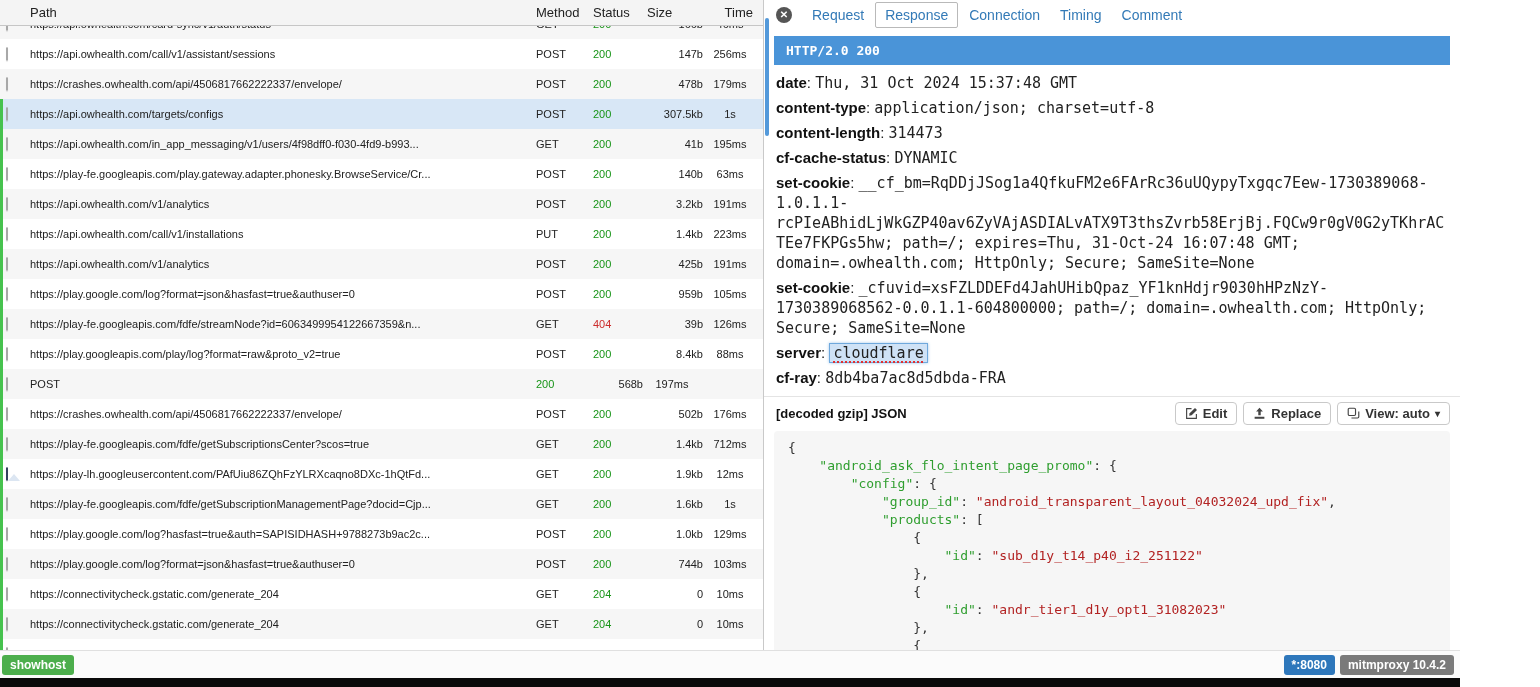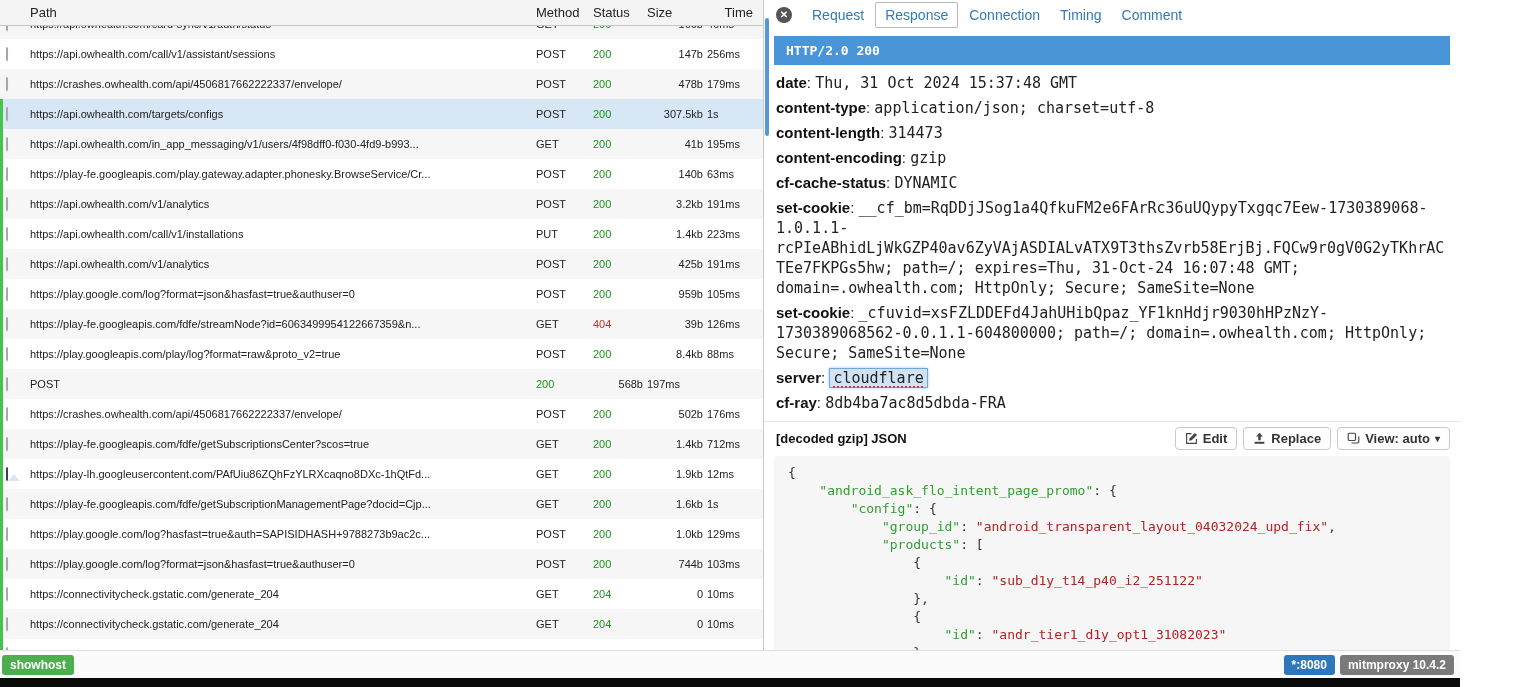--- a/index.html
+++ b/index.html
@@ -38,21 +38,21 @@
   .ficon.img { border:1px solid #33425e; border-radius:2px; height:13px;
     background:linear-gradient(135deg,#2e4a7a 0%,#5d82b6 55%,#9fb8d8 100%);
     position:relative; overflow:hidden; }
   .ficon.img::after { content:""; position:absolute; left:1px; bottom:-1px;
     border-left:6px solid transparent; border-right:6px solid transparent;
     border-bottom:7px solid #dce6f2; }
   .fpath { overflow:hidden; white-space:nowrap; padding-right:6px; }
   .fstatus.ok  { color:var(--ok,#179417); }
   .fstatus.err { color:var(--err,#cc2d2d); }
   .fsize { text-align:right; padding-right:4px; }
-  .ftime { text-align:left; padding-right:10px; }
+  .ftime { text-align:center; padding-right:10px; }
   .edge-strip { position:absolute; left:0; top:99px; width:3px; height:552px;
     background:var(--edge,#46c24e); }
 
   
   .detail { flex:1; position:relative; overflow:hidden; background:#fff; }
   .dthumb { position:absolute; left:1px; top:18px; width:4px; height:118px;
     border-radius:2px; background:var(--accent,#4a94d8); opacity:.95; }
   .tabs { height:30px; display:flex; align-items:center; gap:20px;
     padding-left:12px; font-size:14px; color:var(--link,#337ab7); }
   .close-btn { width:16px; height:16px; border-radius:50%; background:#555;
@@ -305,21 +305,20 @@
           <span class="tab active">Response</span>
           <span class="tab">Connection</span>
           <span class="tab">Timing</span>
           <span class="tab">Comment</span>
         </div>
       <div class="statusbar">HTTP/2.0 200</div>
       <div class="hdrs" id="hdrs">
           <div class="hline"><span class="hname">date</span><span>: </span><span class="hval">Thu, 31 Oct 2024 15:37:48 GMT</span></div>
           <div class="hline"><span class="hname">content-type</span><span>: </span><span class="hval">application/json; charset=utf-8</span></div>
           <div class="hline"><span class="hname">content-length</span><span>: </span><span class="hval">314473</span></div>
-          <div class="hline"><span class="hname">content-encoding</span><span>: </span><span class="hval">gzip</span></div>
           <div class="hline"><span class="hname">cf-cache-status</span><span>: </span><span class="hval">DYNAMIC</span></div>
           <div class="hline"><span class="hname">set-cookie</span><span>: </span><span class="hval">__cf_bm=RqDDjJSog1a4QfkuFM2e6FArRc36uUQypyTxgqc7Eew-1730389068-1.0.1.1-rcPIeABhidLjWkGZP40av6ZyVAjASDIALvATX9T3thsZvrb58ErjBj.FQCw9r0gV0G2yTKhrACTEe7FKPGs5hw; path=/; expires=Thu, 31-Oct-24 16:07:48 GMT; domain=.owhealth.com; HttpOnly; Secure; SameSite=None</span></div>
           <div class="hline"><span class="hname">set-cookie</span><span>: </span><span class="hval">_cfuvid=xsFZLDDEFd4JahUHibQpaz_YF1knHdjr9030hHPzNzY-1730389068562-0.0.1.1-604800000; path=/; domain=.owhealth.com; HttpOnly; Secure; SameSite=None</span></div>
           <div class="hline"><span class="hname">server</span><span>: </span><span class="hval editing">cloudflare</span></div>
           <div class="hline"><span class="hname">cf-ray</span><span>: </span><span class="hval">8db4ba7ac8d5dbda-FRA</span></div>
         </div>
       <div class="bodybar">
         <span class="bodylabel">[decoded gzip] JSON</span>
         <span class="btn">
           <span>

